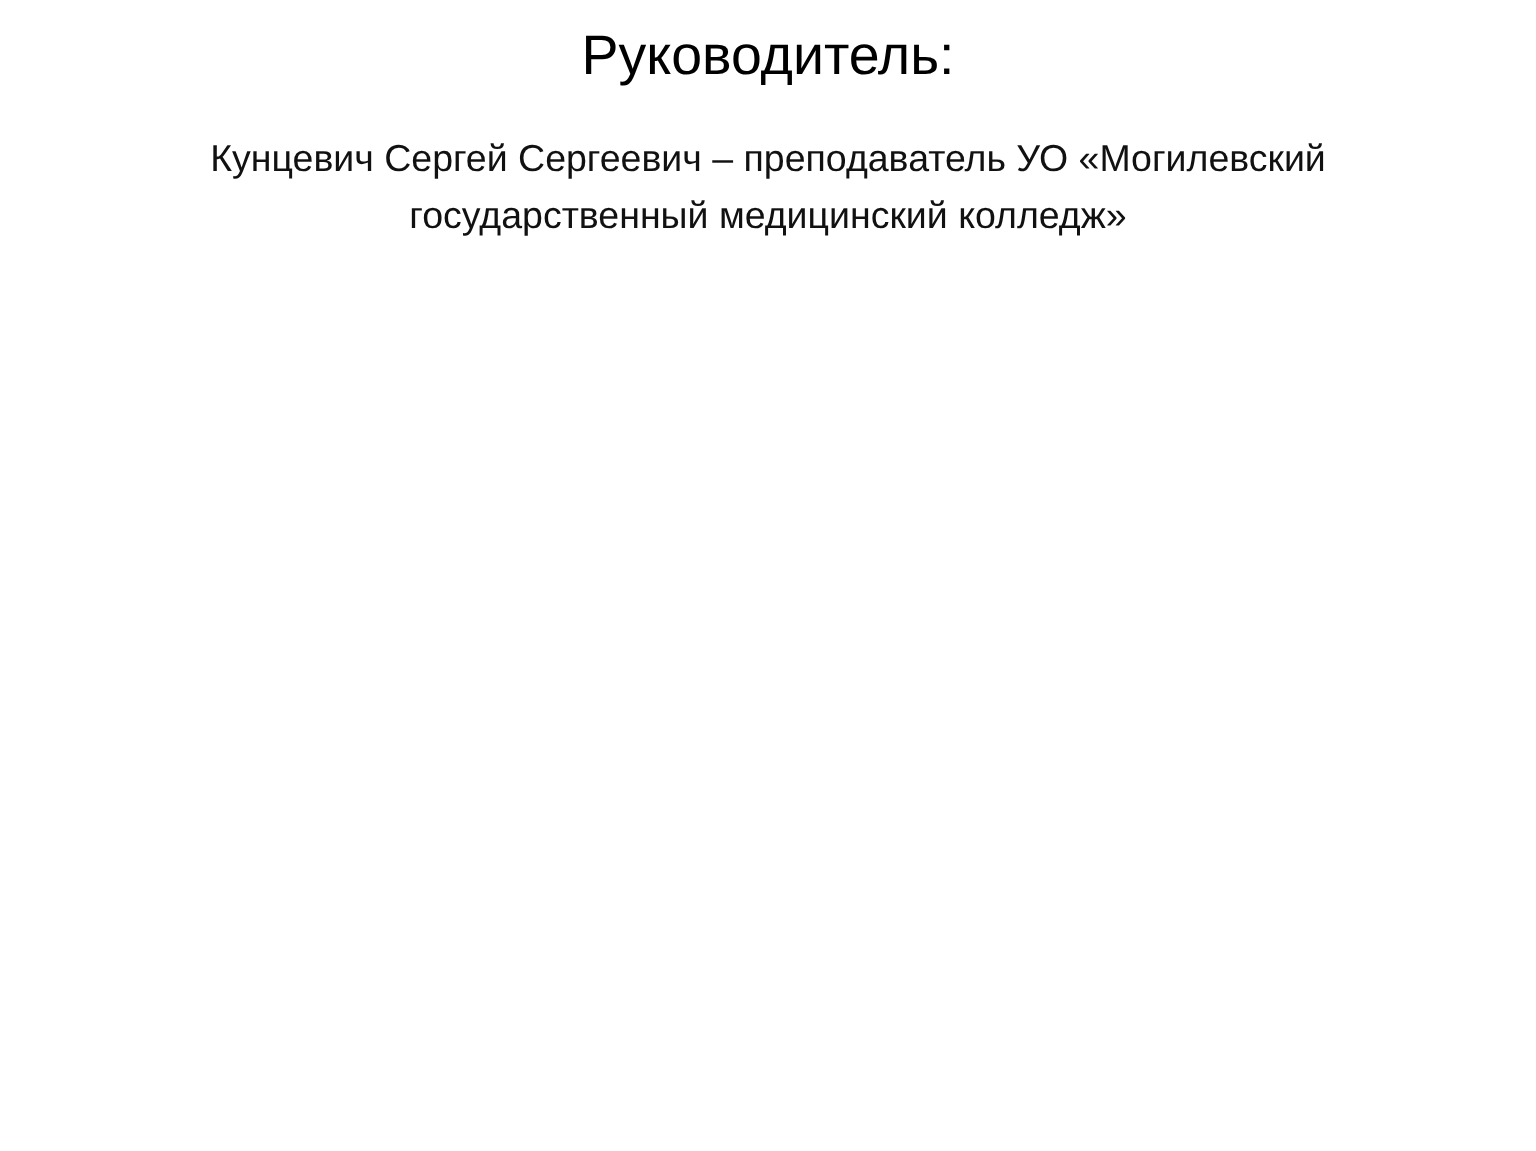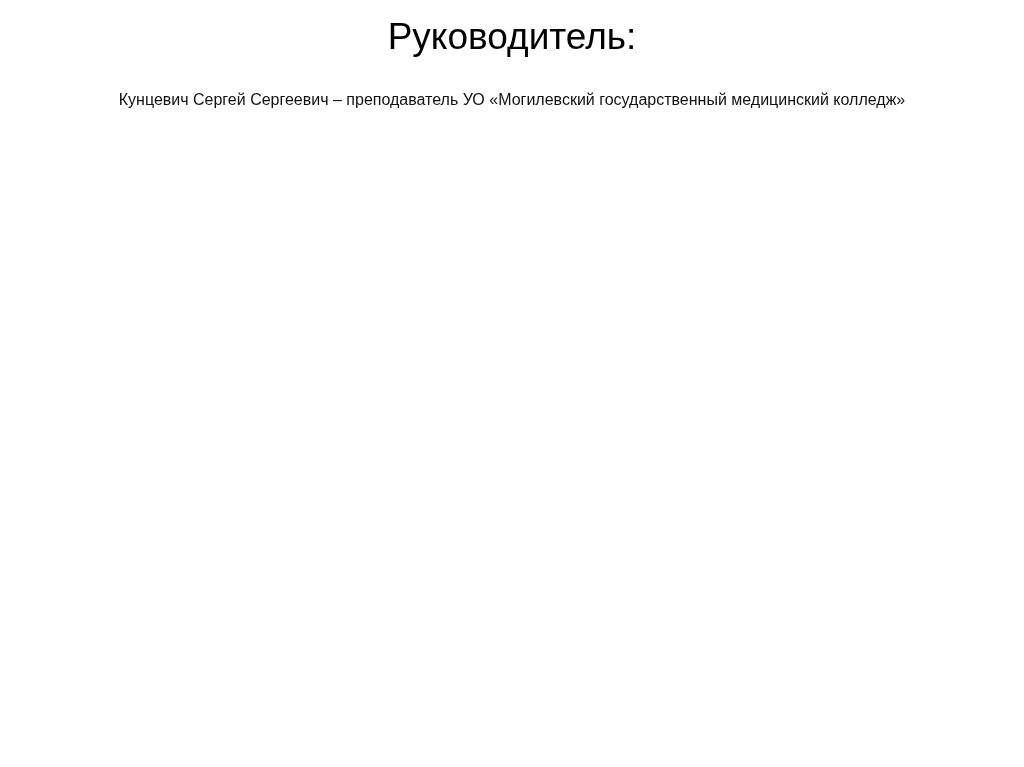--- a/index.html
+++ b/index.html
@@ -33,21 +33,21 @@
     letter-spacing: 0px;
     color: #000000;
     margin: 0;
   }
   .slide-body {
     position: absolute;
     top: 88px;
     left: 80px;
     width: 864px;
     text-align: center;
-    font-size: 16px;
+    font-size: 25px;
     line-height: 1.5;
     color: #111111;
     margin: 0;
   }
 </style>
 </head>
 <body>
 
 <div class="slide">
   <h1 class="slide-title">Руководитель:</h1>

